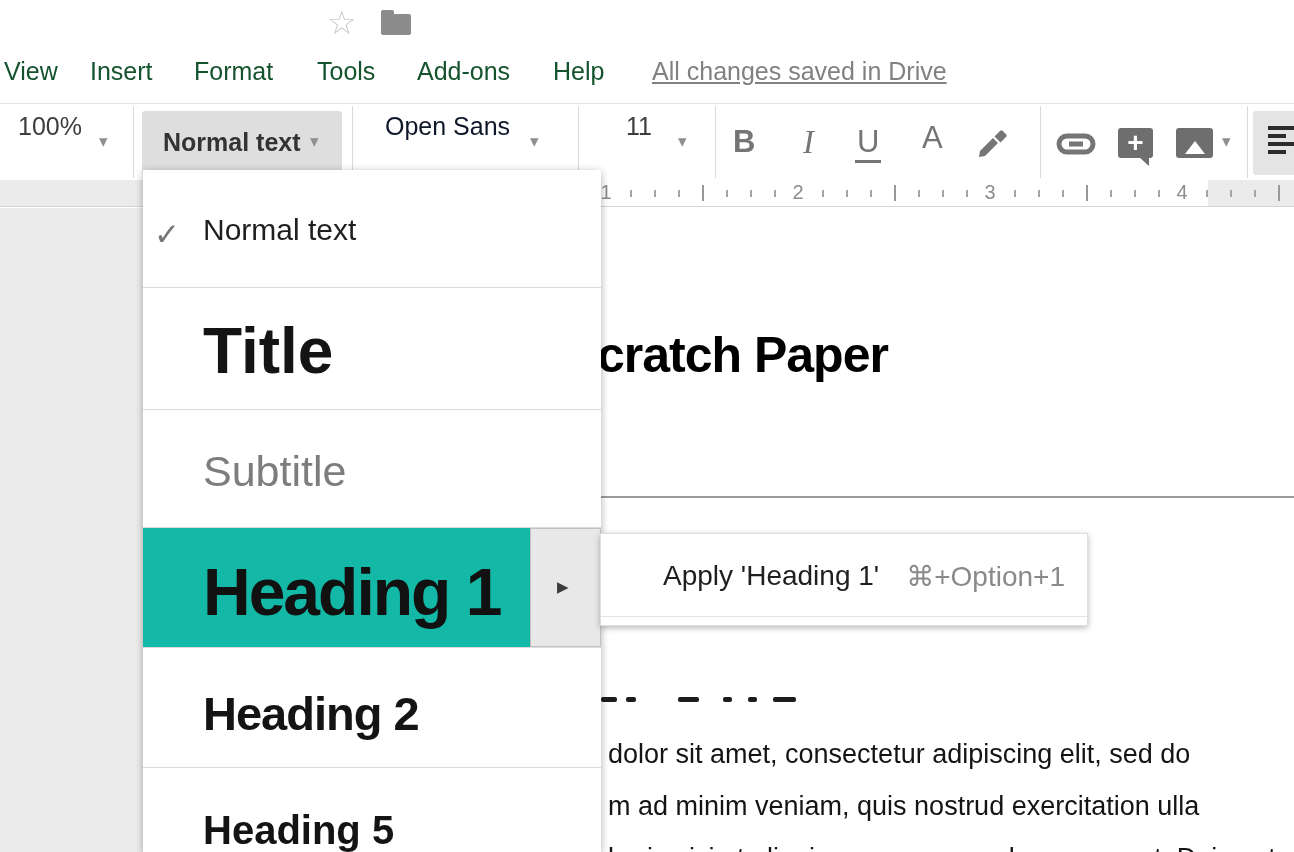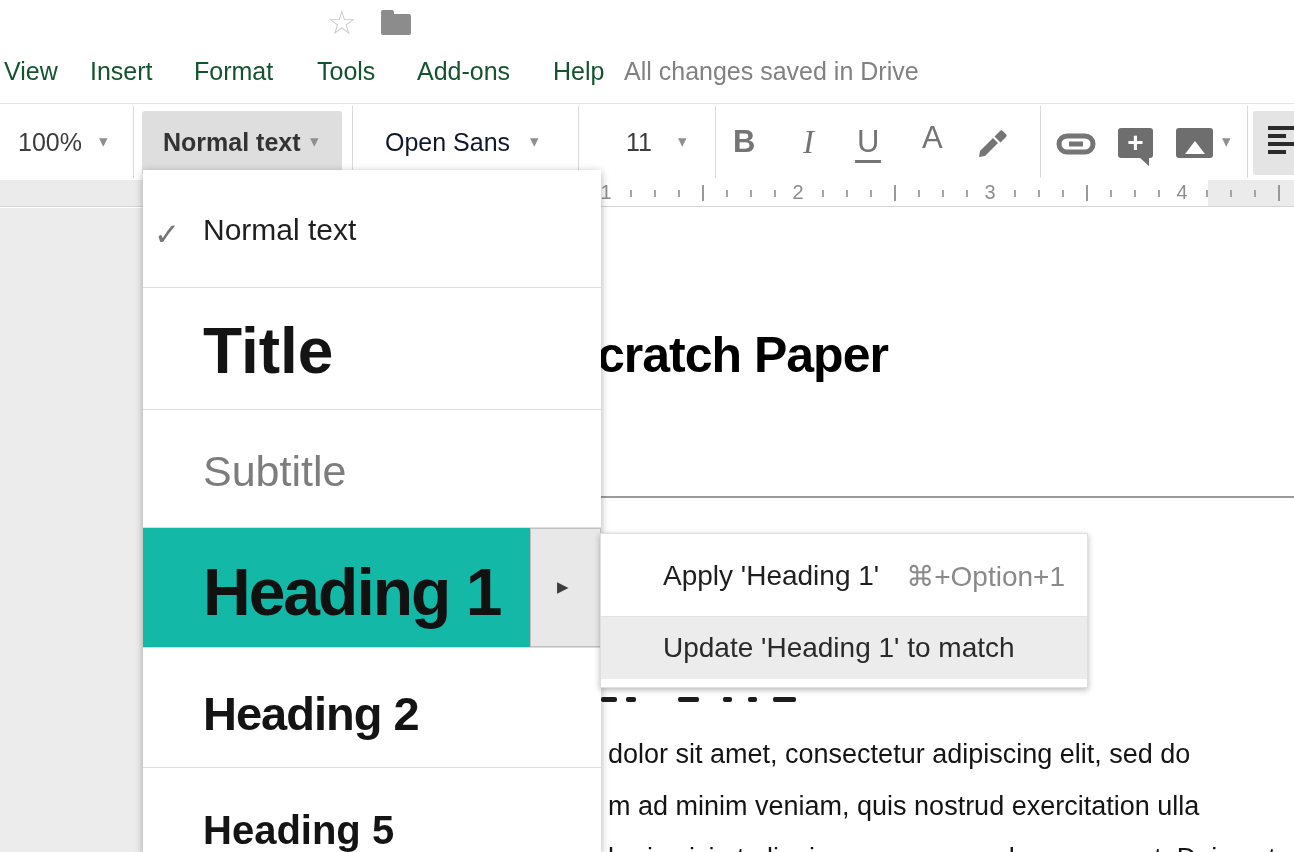--- a/index.html
+++ b/index.html
@@ -10,28 +10,28 @@
   
   .doc-name { position:absolute; left:0; top:4px; font-size:29px; color:#1c1c1c; white-space:nowrap; }
   .star-icon { position:absolute; left:327px; top:3px; font-size:33px; color:#c9c9c9; }
   .folder-icon { position:absolute; left:381px; top:14px; width:30px; height:21px;
                  background:#8c8c8c; border-radius:2px; }
   .folder-icon::before { content:""; position:absolute; left:0; top:-4px; width:13px; height:5px;
                  background:#8c8c8c; border-radius:2px 2px 0 0; }
 
   
   .menubar-item { position:absolute; top:57px; font-size:25px; color:#14532d; cursor:default; }
-  .save-status { position:absolute; left:624px; top:57px; font-size:25px; color:#818181;
-                 }
+  .save-status { position:absolute; left:652px; top:57px; font-size:25px; color:#818181;
+                 text-decoration:underline; }
 
   
   .toolbar { position:absolute; left:0; top:103px; width:1294px; height:77px;
              background:#fff; border-top:1px solid #e4e4e4; }
   .tb-sep { position:absolute; top:2px; bottom:2px; width:1px; background:#dadada; }
-  .tb-label { position:absolute; font-size:25px; color:#3c3c3c; top:24px; }
+  .tb-label { position:absolute; font-size:25px; color:#3c3c3c; top:8px; }
   .tb-arrow { position:absolute; top:27px; font-size:17px; color:#8f8f8f; }
   .style-chip { position:absolute; left:142px; top:7px; width:200px; height:64px;
                 background:#dedede; border-radius:3px; }
   .style-chip .tb-label { left:21px; top:17px; font-weight:bold; color:#333; }
   .style-chip .tb-arrow { left:168px; top:20px; }
   .tb-btn { position:absolute; top:20px; font-size:31px; color:#757575; text-align:center; }
   .btn-bold { font-weight:bold; }
   .btn-italic { font-family:"Liberation Serif", serif; font-style:italic; font-size:33px; }
   .btn-underline { border-bottom:3px solid #757575; padding:0 2px 0px 2px; }
   .btn-color { top:16px; }
@@ -238,19 +238,16 @@
       <span class="sm-label">Heading 5</span>
     </div>
   </div>
 
   <div class="submenu">
     <div class="sub-row1">
       <span class="sub-apply">Apply 'Heading 1'</span>
       <span class="sub-shortcut">⌘+Option+1</span>
     </div>
     <div class="sub-divider"></div>
-    <div class="sub-row2">
-      <span class="sub-update">Update 'Heading 1' to match</span>
-    </div>
     <div class="sub-pad"></div>
   </div>
 
 </div>
 
 </body></html>

